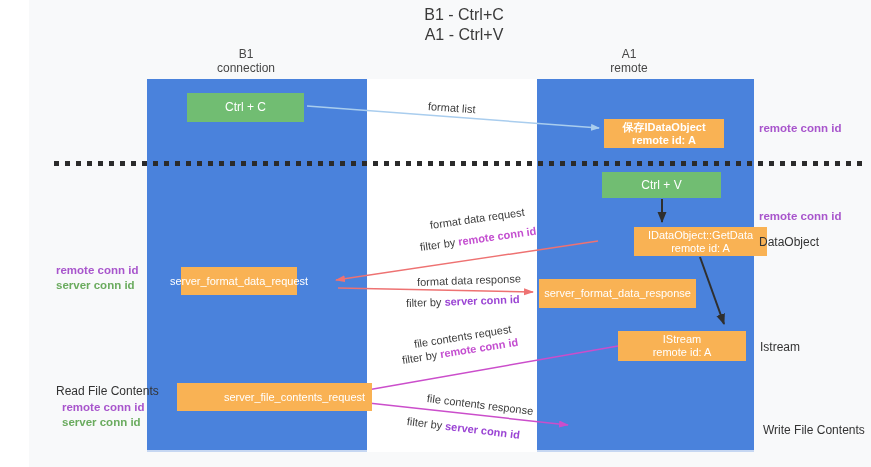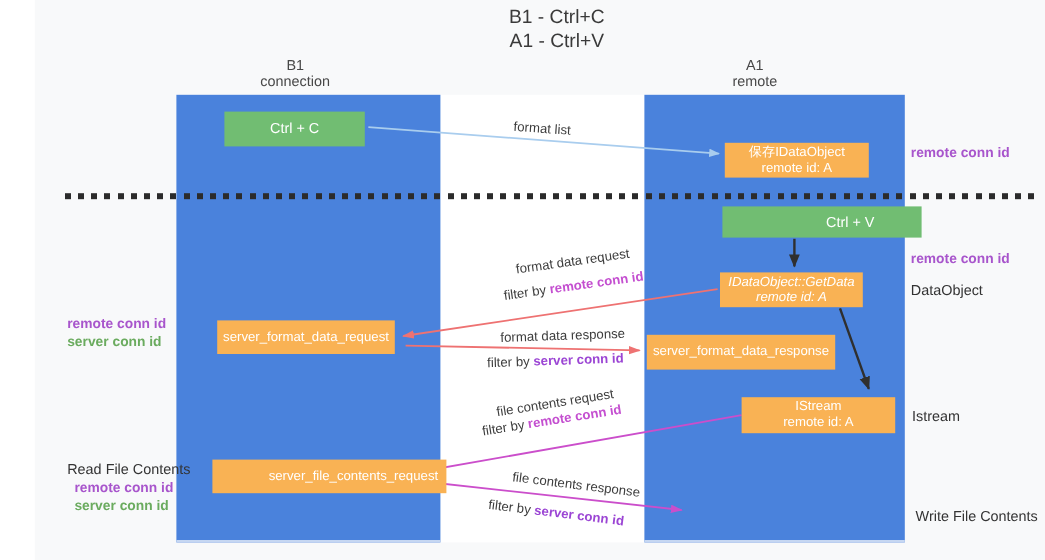--- a/index.html
+++ b/index.html
@@ -82,35 +82,35 @@
     <line x1="569" y1="241" x2="307" y2="280" stroke="#ee7272" stroke-width="1.5" marker-end="url(#m-red)"></line>
     <line x1="309" y1="288" x2="504" y2="292" stroke="#ee7272" stroke-width="1.5" marker-end="url(#m-red)"></line>
     <line x1="589" y1="346" x2="310" y2="395" stroke="#cb4ecb" stroke-width="1.5" marker-end="url(#m-mag)"></line>
     <line x1="312" y1="400" x2="539" y2="425" stroke="#cb4ecb" stroke-width="1.5" marker-end="url(#m-mag)"></line>
   </svg>
 
   <div class="box green" style="left:158px;top:93px;width:117px;height:29px;">
     <span>Ctrl + C</span>
   </div>
 
-  <div class="box" style="left:575px;top:119px;width:120px;height:29px;">
+  <div class="box" style="left:575px;top:119px;width:120px;height:29px;font-weight:bold;">
     <span>保存IDataObject</span>
     <span>remote id: A</span>
   </div>
 
-  <div class="box green" style="left:573px;top:172px;width:119px;height:26px;padding-left:47px;">
+  <div class="box green" style="left:573px;top:172px;width:119px;height:26px;">
     <span>Ctrl + V</span>
   </div>
 
-  <div class="box" style="left:571px;top:227px;width:119px;height:29px;font-style:italic;">
+  <div class="box" style="left:605px;top:227px;width:133px;height:29px;">
     <span>IDataObject::GetData</span>
     <span>remote id: A</span>
   </div>
 
-  <div class="box" style="left:152px;top:267px;width:148px;height:28px;align-items:center;">
+  <div class="box" style="left:152px;top:267px;width:116px;height:28px;align-items:center;">
     <span>server_format_data_request</span>
   </div>
 
   <div class="box" style="left:510px;top:279px;width:157px;height:29px;">
     <span>server_format_data_response</span>
   </div>
 
   <div class="box" style="left:589px;top:331px;width:128px;height:30px;">
     <span>IStream</span>
     <span>remote id: A</span>

